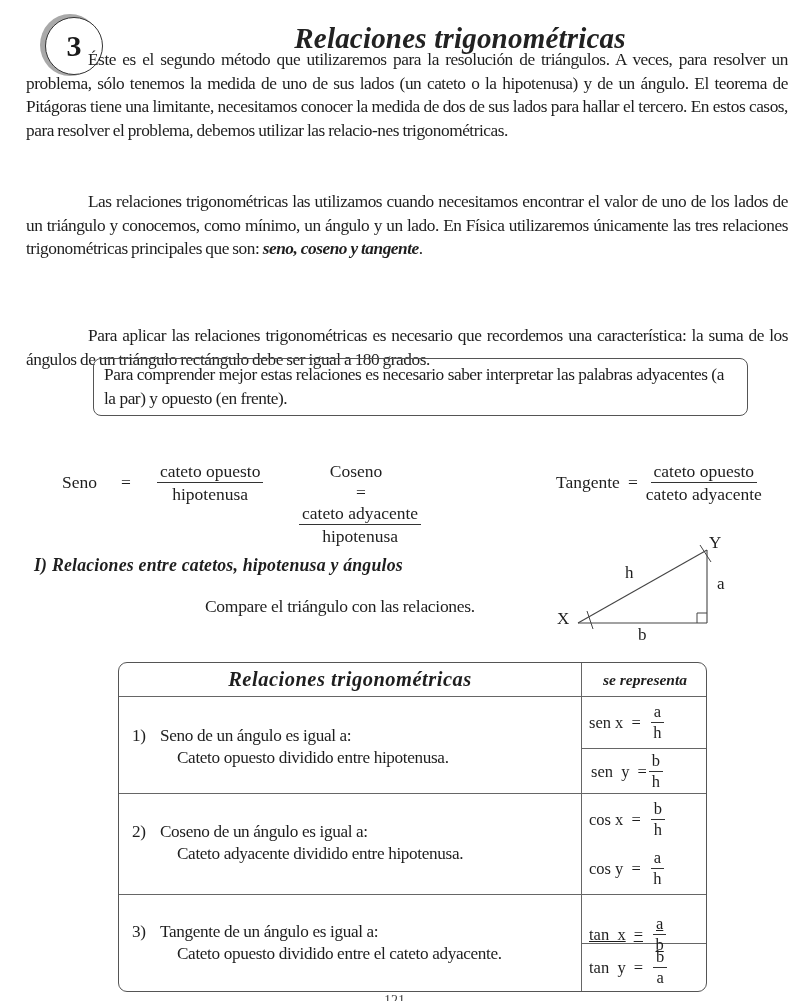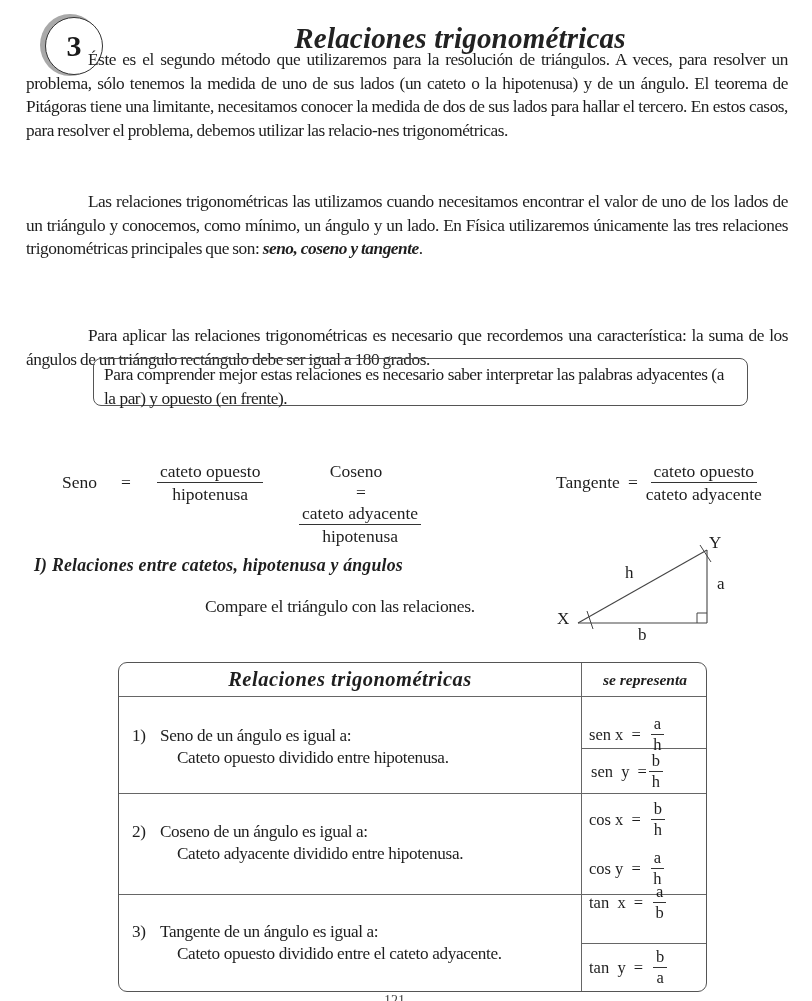--- a/index.html
+++ b/index.html
@@ -29,21 +29,21 @@
 
   .para {
     left: 26px; width: 762px; font-size: 17.3px; line-height: 23.6px; text-align: justify;
     letter-spacing: -0.45px; word-spacing: -0.5px;
   }
   .para .indent { display: inline-block; width: 62px; }
   .para b.em { font-style: italic; font-weight: bold; }
 
   
   .note {
-    left: 93px; top: 358px; width: 655px; height: 48px;
+    left: 93px; top: 358px; width: 655px; height: 58px;
     border: 1.3px solid #555; border-radius: 8px;
     padding: 4px 10px; font-size: 17.3px; line-height: 23.5px; letter-spacing: -0.45px;
   }
 
   
   .formula { top: 461px; display: flex; align-items: center; font-size: 17.5px; }
   .frac { display: inline-flex; flex-direction: column; align-items: center; margin-left: 8px; }
   .frac .num { padding: 0 3px 1px; border-bottom: 1.2px solid #333; line-height: 20px; }
   .frac .den { padding-top: 1px; line-height: 20px; }
   .formula .eq { margin-left: 6px; }
@@ -169,21 +169,21 @@
   <div class="hline" style="left:0; top:33px; width:589px;"></div>
   <div class="hline" style="left:462px; top:85px; width:127px;"></div>
   <div class="hline" style="left:0; top:130px; width:589px;"></div>
   <div class="hline" style="left:0; top:231px; width:589px;"></div>
   <div class="hline" style="left:462px; top:280px; width:127px;"></div>
 
   <div class="row-text" style="top:62px;">
     <div><span class="num">1)</span><span>Seno de un ángulo es igual a:</span></div>
     <div class="sub">Cateto opuesto dividido entre hipotenusa.</div>
   </div>
-  <div class="rep" style="top:52px;">
+  <div class="rep" style="top:40px;">
     <span>sen x</span>
     <span style="margin-left:8px;">=</span>
     <span class="frac" style="margin-left:10px;">
       <span class="num">a</span>
       <span class="den">h</span>
     </span>
   </div>
   <div class="rep" style="top:89px; left:472px;">
     <span style="white-space:pre;">sen  y</span>
     <span style="margin-left:8px;">=</span>
@@ -211,21 +211,21 @@
     <span class="frac" style="margin-left:10px;">
       <span class="num">a</span>
       <span class="den">h</span>
     </span>
   </div>
 
   <div class="row-text" style="top:258px;">
     <div><span class="num">3)</span><span>Tangente de un ángulo es igual a:</span></div>
     <div class="sub">Cateto opuesto dividido entre el cateto adyacente.</div>
   </div>
-  <div class="rep" style="top:220px;">
+  <div class="rep" style="top:252px;text-decoration:underline;">
     <span style="white-space:pre;">tan  x</span>
     <span style="margin-left:8px;">=</span>
     <span class="frac" style="margin-left:10px;">
       <span class="num">a</span>
       <span class="den">b</span>
     </span>
   </div>
   <div class="rep" style="top:285px;">
     <span style="white-space:pre;">tan  y</span>
     <span style="margin-left:8px;">=</span>

